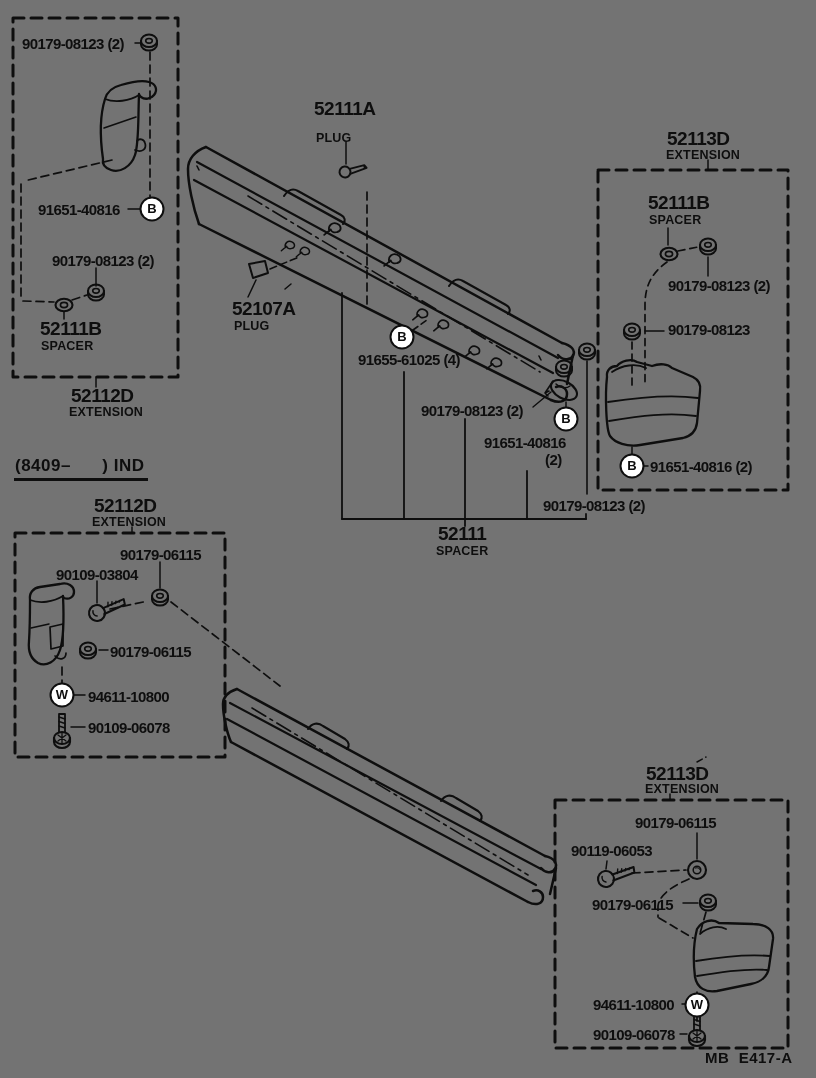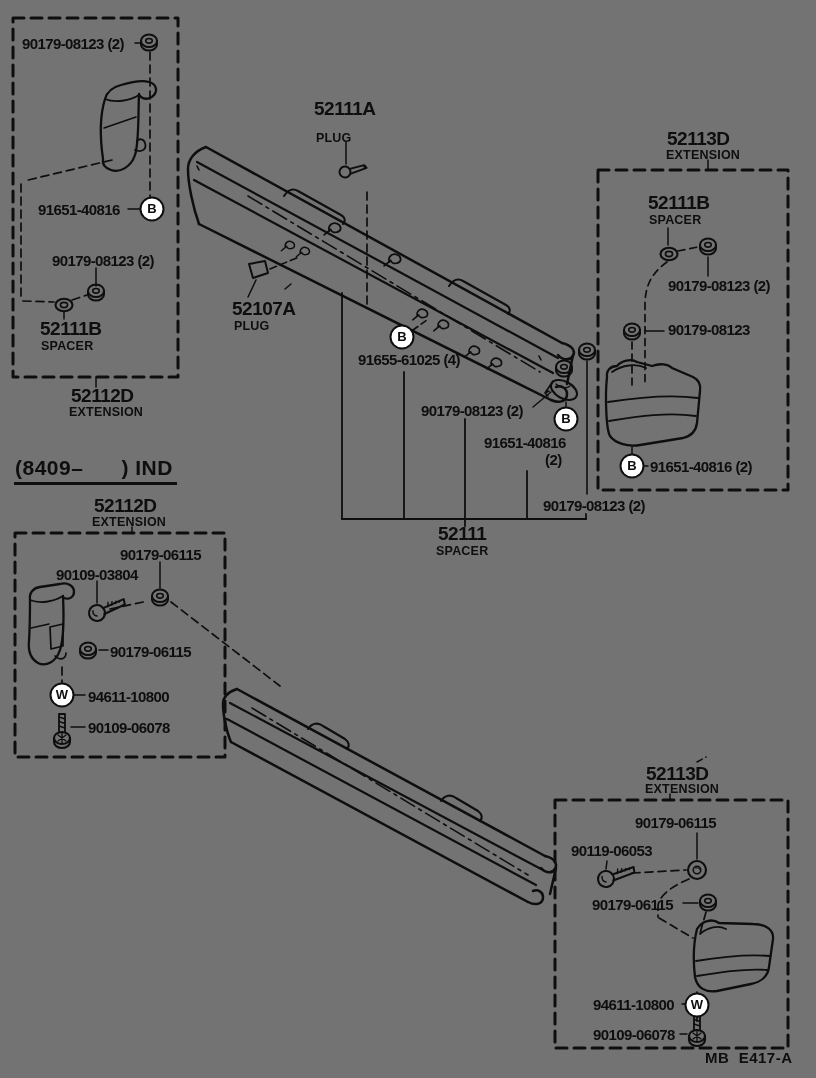--- a/index.html
+++ b/index.html
@@ -3,21 +3,21 @@
 <meta charset="utf-8">
 <style>
   html,body{margin:0;padding:0;background:#fff;}
   #stage{position:relative;width:816px;height:1078px;background:#737373;overflow:hidden;
          font-family:"Liberation Sans",sans-serif;color:#0e0e0e;}
   #art{position:absolute;left:0;top:0;}
   .lbl{position:absolute;white-space:pre;font-weight:bold;color:#0e0e0e;}
   .pn{font-size:15px;letter-spacing:-0.6px;}
   .code{font-size:19px;letter-spacing:-0.5px;}
   .sub{font-size:12.5px;letter-spacing:0.2px;}
-  .note{font-size:21px;letter-spacing:0.5px;border-bottom:3px solid #0e0e0e;padding:0 4px 2px 1px;}
+  .note{font-size:17px;letter-spacing:0.5px;border-bottom:3px solid #0e0e0e;padding:0 4px 2px 1px;}
   .foot{font-size:15px;letter-spacing:0.5px;}
   .circ{position:absolute;width:21px;height:21px;border:2.5px solid #0e0e0e;border-radius:50%;
         font-weight:bold;font-size:13px;line-height:20px;text-align:center;background:#fff;
         transform:translate(-50%,-50%);}
 </style>
 </head>
 <body>
 
 <div id="stage">
 

